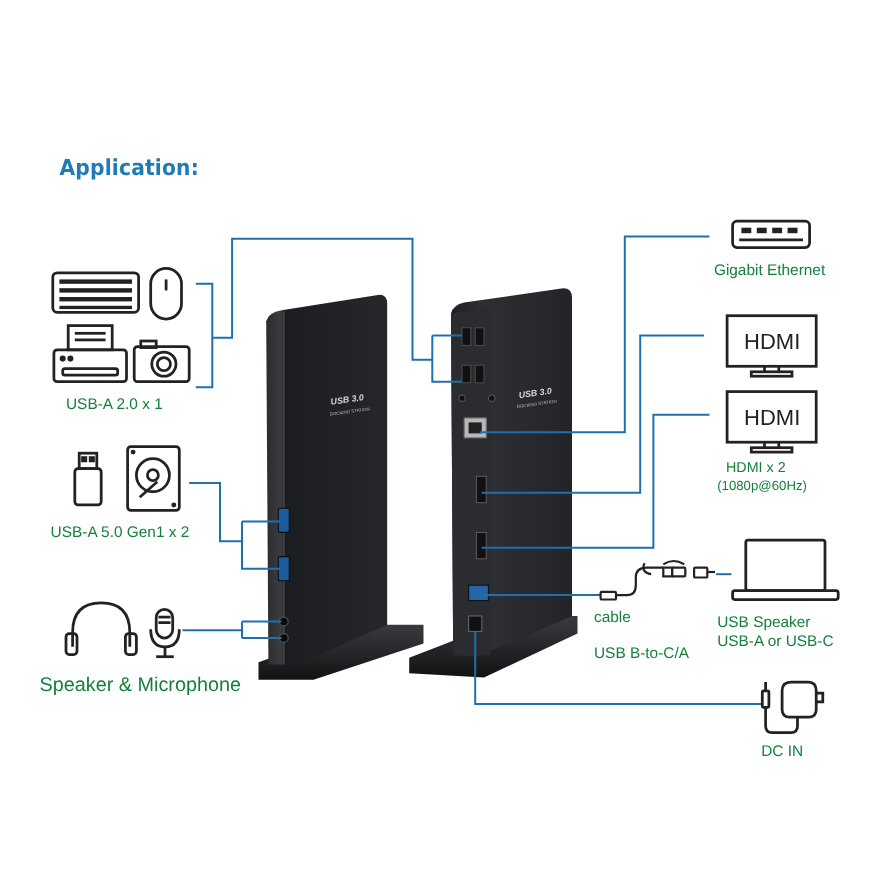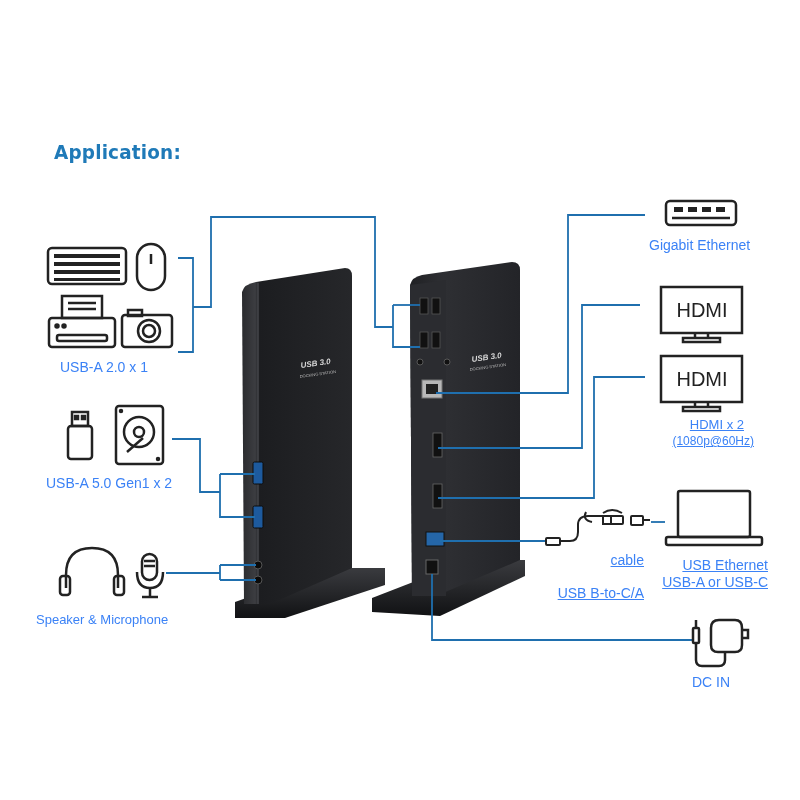--- a/index.html
+++ b/index.html
@@ -1,20 +1,20 @@
 <!DOCTYPE html>
 <html><head>
 <meta charset="utf-8">
 <style>
   html, body { margin:0; padding:0; background:#ffffff; }
   body { width:800px; height:800px; position:relative; overflow:hidden; font-family:"Liberation Sans", sans-serif; }
   .abs { position:absolute; }
   .title { left:54px; top:140px; font-size:20px; font-weight:bold; color:#1f7ab8; font-family:"DejaVu Sans", sans-serif; letter-spacing:0.2px; transform:scaleX(0.92); transform-origin:left; }
-  .label { font-size:14px; color:#3b82f6; white-space:nowrap; }
-  .label.c { text-align:right;text-decoration:underline; }
+  .label { font-size:14px; color:#15803d; white-space:nowrap; }
+  .label.c { text-align:left; }
   svg.layer { position:absolute; left:0; top:0; }
 </style>
 </head>
 <body>
 
 <div class="abs title">Application:</div>
 
 <svg class="layer" width="800" height="800" viewBox="0 0 800 800">
   <defs>
     <linearGradient id="gFront" x1="0" x2="1" y1="0" y2="0">
@@ -218,22 +218,22 @@
       <line x1="696" y1="620" x2="696" y2="628"></line>
     </g>
   </g>
 
   <text x="702" y="317" text-anchor="middle" font-size="20" fill="#222" font-family="Liberation Sans, sans-serif">HDMI</text>
   <text x="702" y="386" text-anchor="middle" font-size="20" fill="#222" font-family="Liberation Sans, sans-serif">HDMI</text>
 </svg>
 
 <div class="abs label" style="left:60px; top:359px;">USB-A 2.0 x 1</div>
 <div class="abs label" style="left:46px; top:475px;">USB-A 5.0 Gen1 x 2</div>
-<div class="abs label" style="left:36px; top:612px; font-size:13px;">Speaker &amp; Microphone</div>
+<div class="abs label" style="left:36px; top:612px; font-size:18px;">Speaker &amp; Microphone</div>
 
 <div class="abs label" style="left:649px; top:237px;">Gigabit Ethernet</div>
 <div class="abs label c" style="left:660px; top:417px; width:84px; font-size:13px;">HDMI x 2</div>
 <div class="abs label c" style="left:652px; top:434px; width:102px; font-size:12px;">(1080p@60Hz)</div>
-<div class="abs label c" style="left:652px; top:557px; width:116px;">USB Ethernet</div>
+<div class="abs label c" style="left:652px; top:557px; width:116px;">USB Speaker</div>
 <div class="abs label c" style="left:652px; top:574px; width:116px;">USB-A or USB-C</div>
 <div class="abs label c" style="left:540px; top:585px; width:104px;">USB B-to-C/A</div>
 <div class="abs label c" style="left:540px; top:552px; width:104px;">cable</div>
 <div class="abs label" style="left:692px; top:674px;">DC IN</div>
 
 </body></html>

